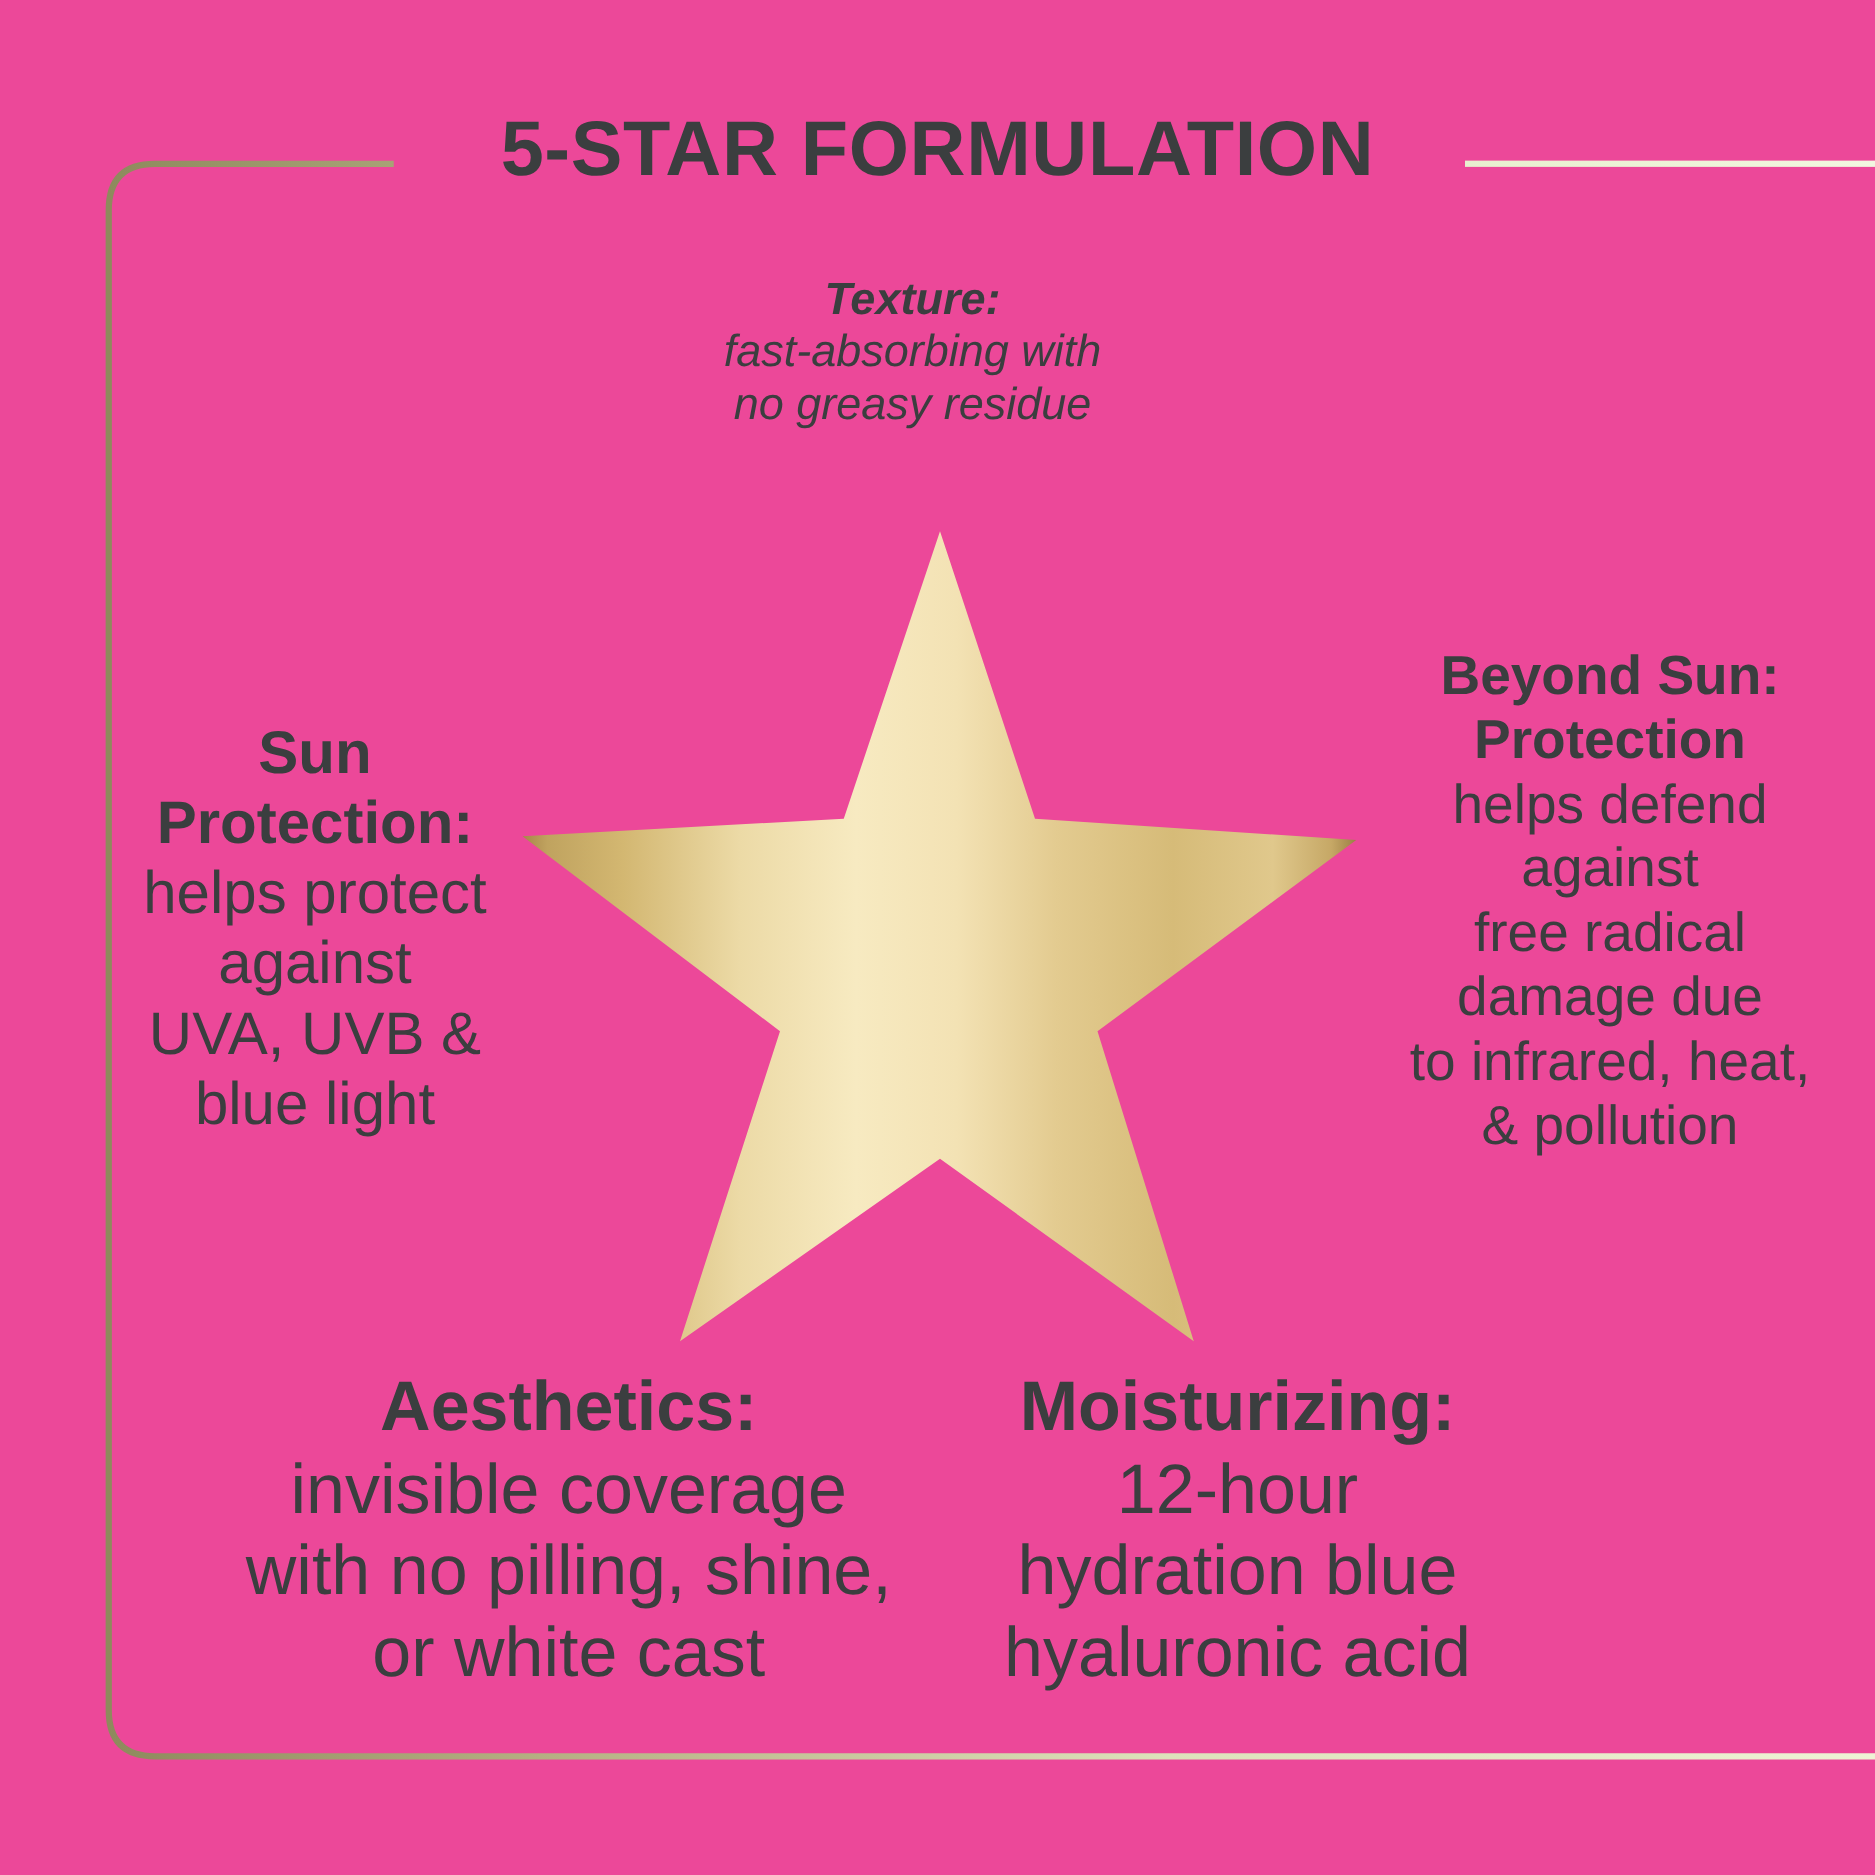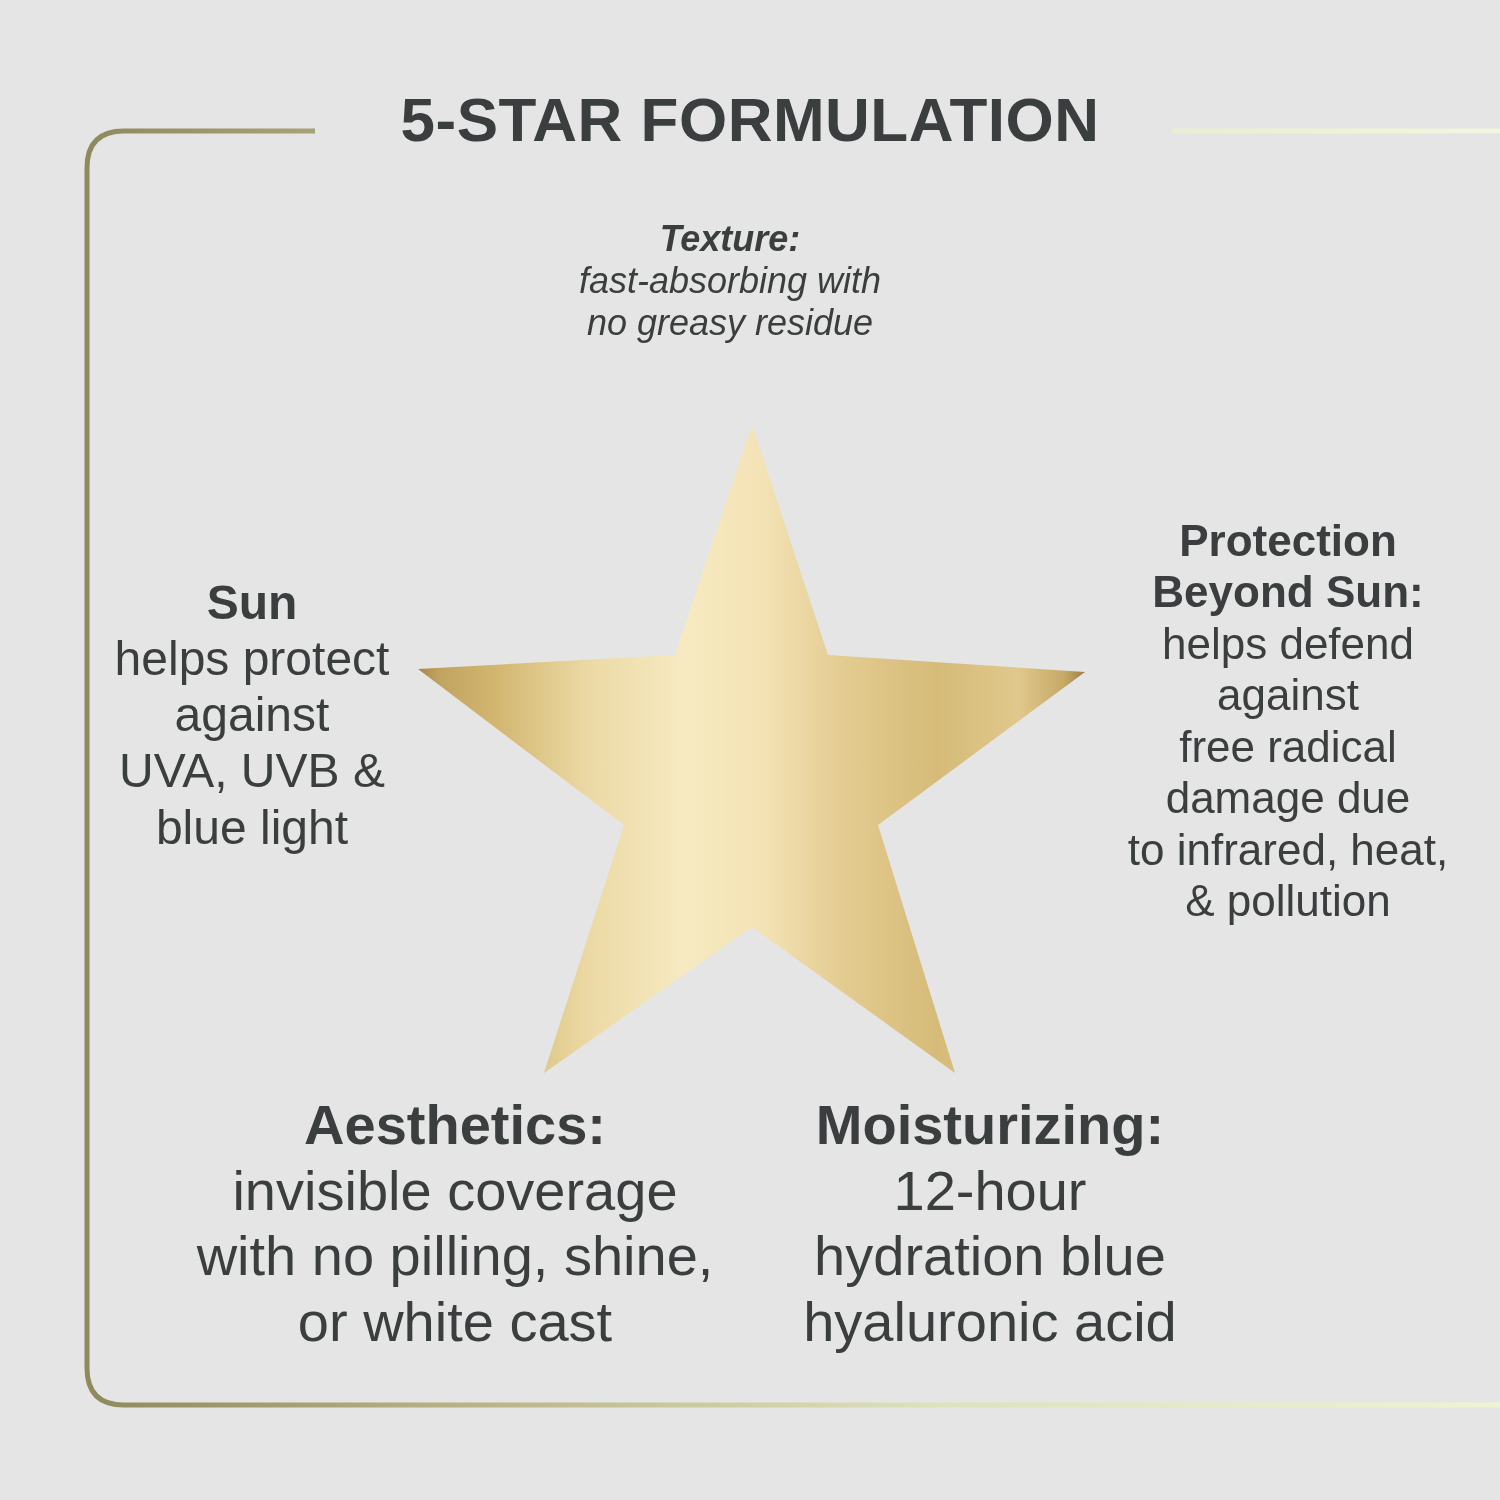--- a/index.html
+++ b/index.html
@@ -12,21 +12,21 @@
     height: 1500px;
     background: #b3dcf7;
     font-family: "Liberation Sans", sans-serif;
     overflow: hidden;
   }
 
   #canvas {
     position: relative;
     width: 1500px;
     height: 1500px;
-    background: #e5e5e5;
+    background: #ec4899;
   }
 
   
   .frame-svg {
     position: absolute;
     left: 0;
     top: 0;
     width: 1500px;
     height: 1500px;
     pointer-events: none;
@@ -179,29 +179,30 @@
   </div>
 
   <div class="block" id="block-texture">
     <span class="heading line">Texture:</span>
     <span class="body line">fast-absorbing with</span>
     <span class="body line">no greasy residue</span>
   </div>
 
   <div class="block" id="block-sun">
     <span class="heading line">Sun</span>
+    <span class="heading line">Protection:</span>
     <span class="body line">helps protect</span>
     <span class="body line">against</span>
     <span class="body line">UVA, UVB &amp;</span>
     <span class="body line">blue light</span>
   </div>
 
   <div class="block" id="block-beyond">
+    <span class="heading line">Beyond Sun:</span>
     <span class="heading line">Protection</span>
-    <span class="heading line">Beyond Sun:</span>
     <span class="body line">helps defend</span>
     <span class="body line">against</span>
     <span class="body line">free radical</span>
     <span class="body line">damage due</span>
     <span class="body line">to infrared, heat,</span>
     <span class="body line">&amp; pollution</span>
   </div>
 
   <div class="block" id="block-aesthetics">
     <span class="heading line">Aesthetics:</span>

